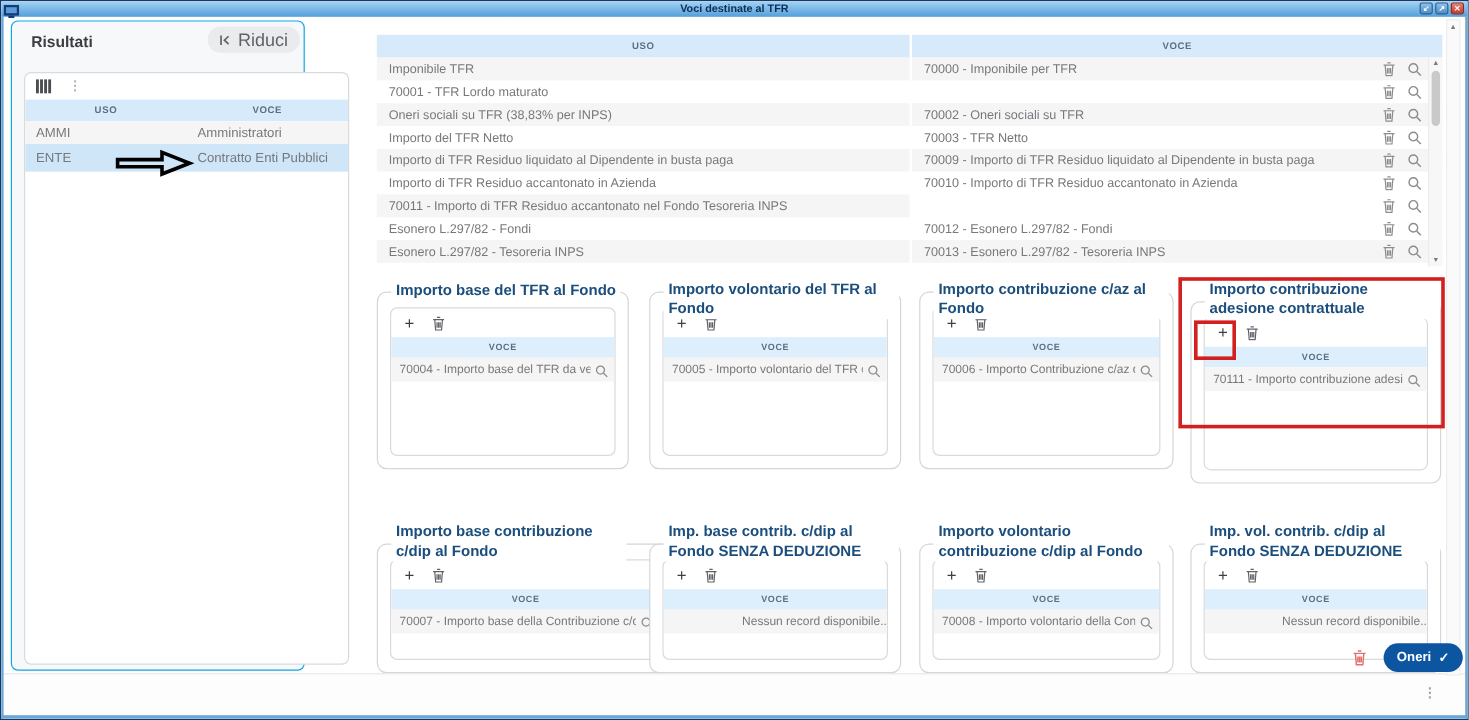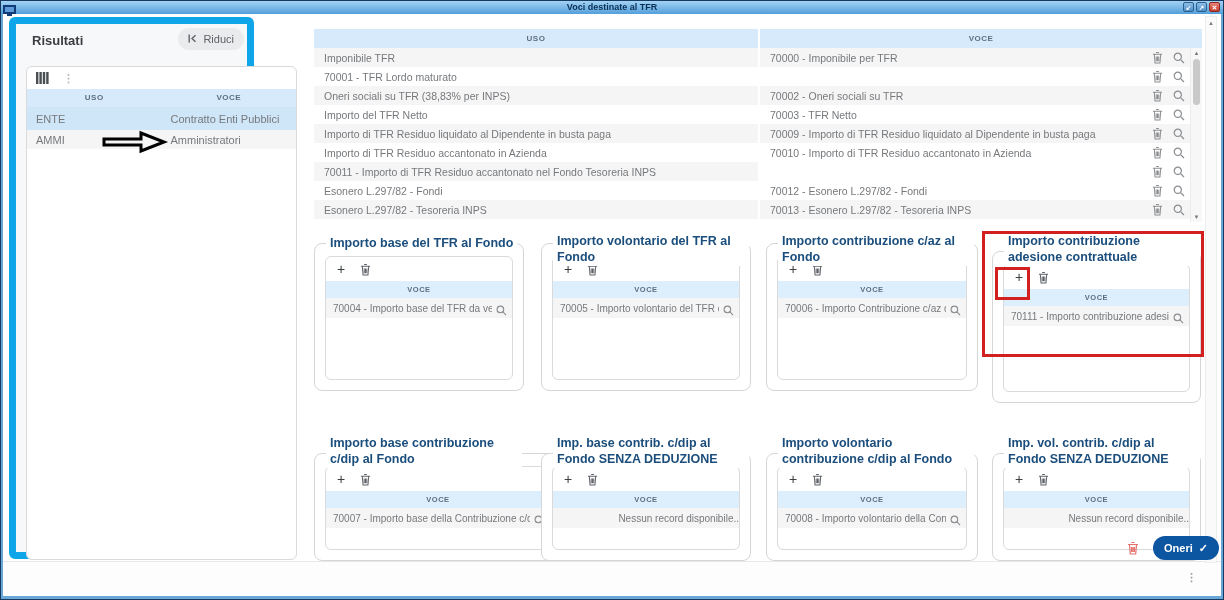--- a/index.html
+++ b/index.html
@@ -16,24 +16,24 @@
   .win-btn{width:11px;height:10px;font-size:6.5px;line-height:9px;text-align:center;color:#fff;
            background:linear-gradient(#8fc0e8,#4f8fc7);border:1px solid #2d5f8e;border-radius:2px;
            box-sizing:border-box;cursor:default;font-weight:bold;}
   .win-btn.close{background:linear-gradient(#ea8377,#c43a2c);border-color:#8e2b20;}
   .edge-l{position:absolute;left:0;top:13px;bottom:0;width:2px;background:#6aa7d9;z-index:19;}
   .edge-r{position:absolute;right:0;top:13px;bottom:0;width:2px;background:#6aa7d9;z-index:19;}
   .edge-b{position:absolute;left:0;right:0;bottom:0;height:3px;background:#6aa7d9;z-index:19;}
 
   
   .left-panel{position:absolute;left:8px;top:16px;width:245px;height:542px;
-              background:#f7f8f9;border:7px solid #0ea5e9;border-radius:6px;box-sizing:border-box;}
+              background:#f7f8f9;border:1px solid #0ea5e9;border-radius:6px;box-sizing:border-box;}
   .lp-title{position:absolute;left:16px;top:9px;font-size:13px;font-weight:bold;color:#3a3d41;}
   .riduci-btn{position:absolute;right:3px;top:4px;height:22px;padding:0 10px;border-radius:11px;
-              background:#e9ebed;color:#5f6368;font-size:11px;display:flex;align-items:center;gap:6px;
+              background:#e9ebed;color:#5f6368;font-size:15px;display:flex;align-items:center;gap:6px;
               border:none;cursor:pointer;font-family:inherit;}
   .lp-card{position:absolute;left:10px;top:42px;width:271px;height:494px;background:#fff;
            border:1px solid #d8dadc;border-radius:6px;box-sizing:border-box;overflow:hidden;}
   .lp-toolbar{height:22px;display:flex;align-items:center;padding-left:9px;gap:14px;}
   .dots-v{color:#b3b6b9;font-size:11px;font-weight:bold;line-height:1;}
   .lp-header{display:grid;grid-template-columns:1fr 1fr;height:18px;background:#d7eafc;}
   .lp-header div{text-align:center;line-height:18px;font-size:8px;font-weight:bold;
                  color:#5c6f80;letter-spacing:.5px;}
   .lp-row{display:grid;grid-template-columns:1fr 1fr;align-items:center;}
   .lp-row .cell{font-size:11px;color:#76797c;padding-left:9px;}
@@ -147,27 +147,27 @@
               <rect x="6.8" y="0" width="2.4" height="12"></rect>
               <rect x="10.2" y="0" width="2.4" height="12"></rect>
             </svg>
         </span>
         <span class="dots-v">⋮</span>
       </div>
       <div class="lp-header">
         <div>USO</div>
         <div>VOCE</div>
       </div>
+      <div class="lp-row r0">
+        <div class="cell">AMMI</div>
+        <div class="cell">Amministratori</div>
+      </div>
       <div class="lp-row r1">
         <div class="cell">ENTE</div>
         <div class="cell">Contratto Enti Pubblici</div>
-      </div>
-      <div class="lp-row r0">
-        <div class="cell">AMMI</div>
-        <div class="cell">Amministratori</div>
       </div>
     </div>
     <div class="annot-arrow">
       <svg width="68" height="24" viewBox="0 0 68 24" fill="none" stroke="#000" stroke-width="3" stroke-linejoin="miter">
         <polygon points="3,9 40,9 40,3 63,12 40,21 40,15 3,15"></polygon>
       </svg>
     </div>
   </div>
 
   <div class="main-table">

